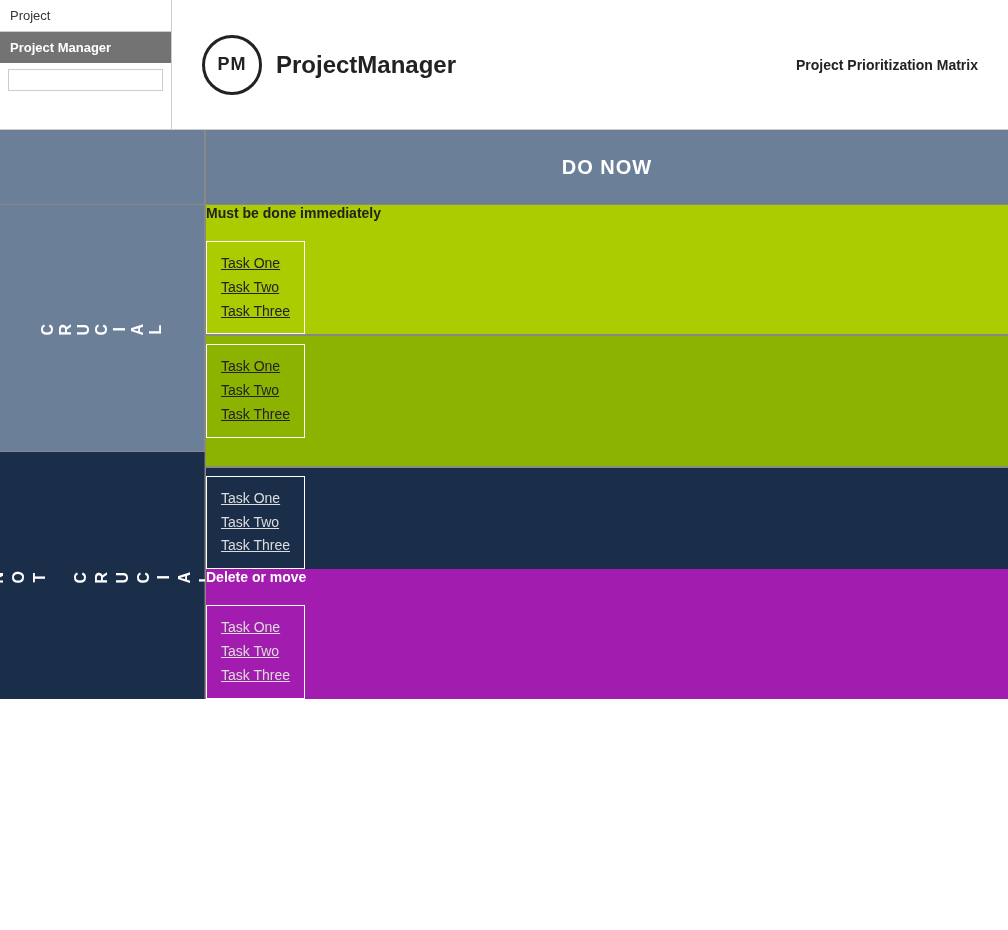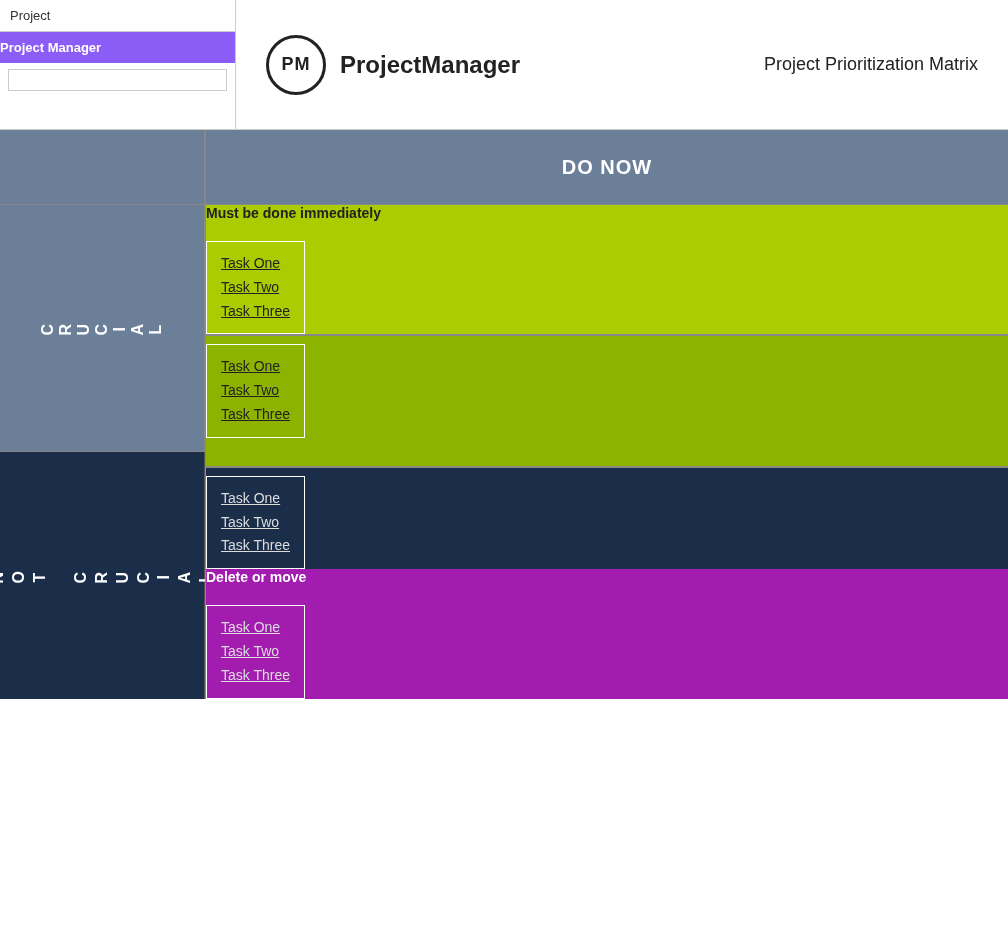--- a/index.html
+++ b/index.html
@@ -12,37 +12,37 @@
 
     
     .top-bar {
       display: flex;
       align-items: stretch;
       height: 130px;
       border-bottom: 1px solid #ccc;
     }
 
     .left-sidebar-top {
-      width: 236px;
+      width: 172px;
       border-right: 1px solid #ccc;
       display: flex;
       flex-direction: column;
     }
 
     .project-label-box {
       border-bottom: 1px solid #ccc;
       padding: 8px 10px;
       font-size: 13px;
       color: #333;
       flex: 0 0 auto;
     }
 
     .project-manager-box {
-      background: #8b5cf6;
-      padding: 8px 0;
+      background: #737373;
+      padding: 8px 10px;
       font-size: 13px;
       color: #fff;
       font-weight: bold;
       flex: 0 0 auto;
     }
 
     .pm-input-box {
       border: 1px solid #ccc;
       margin: 6px 8px;
       height: 22px;
@@ -77,22 +77,22 @@
       letter-spacing: 1px;
     }
 
     .logo-text {
       font-size: 24px;
       font-weight: bold;
       color: #222;
     }
 
     .page-title {
-      font-size: 18px;
-      font-weight: normal;
+      font-size: 14px;
+      font-weight: bold;
       color: #222;
     }
 
     
     .matrix-container {
       display: flex;
       width: 1008px;
     }
 
     

